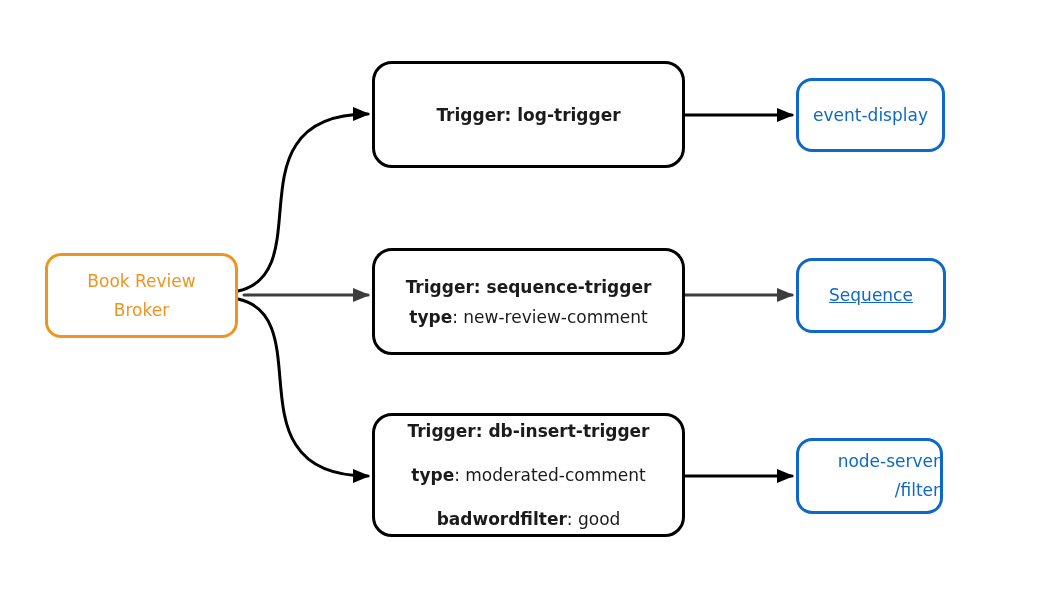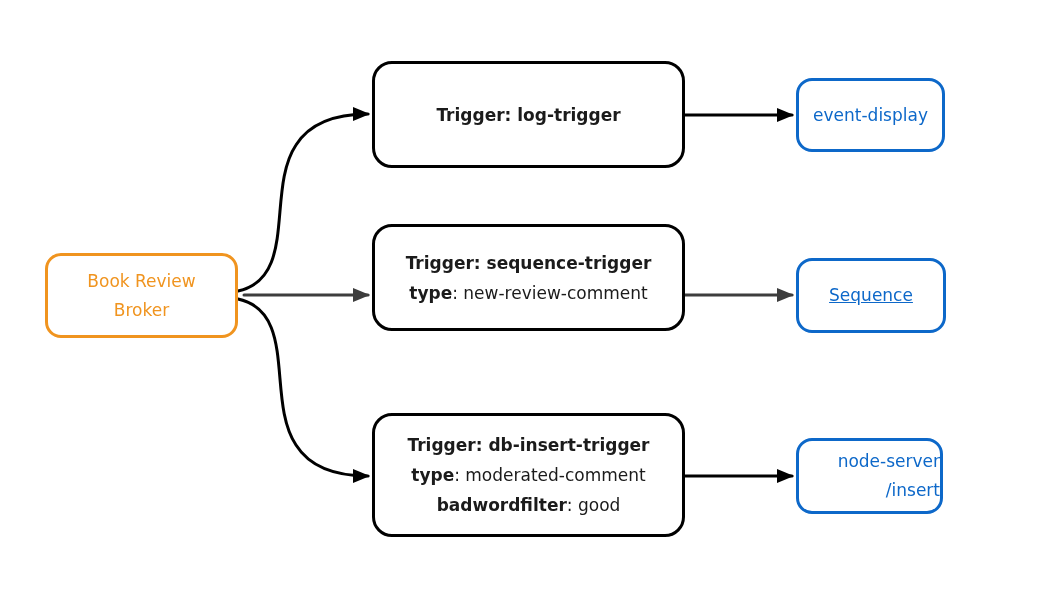--- a/index.html
+++ b/index.html
@@ -25,22 +25,22 @@
     left:45px;top:253px;width:193px;height:85px;
     border:3px solid var(--orange,#f0941f);border-radius:16px;
     color:var(--orange,#f0941f);font-size:17px;line-height:29px;
   }
   .trigger{
     left:372px;width:313px;
     border:3px solid var(--edge-black,#000);border-radius:20px;
     color:var(--text-dark,#1b1b1b);font-size:17px;line-height:30px;
   }
   .trigger-log{top:61px;height:107px;}
-  .trigger-seq{top:224px;height:107px;}
-  .trigger-db{top:413px;height:124px;}
+  .trigger-seq{top:248px;height:107px;}
+  .trigger-db{top:413px;height:124px;justify-content:space-between;}
   .t-title{font-weight:700;}
   .t-key{font-weight:700;}
 
   .sink{
     left:796px;
     border:3px solid var(--blue,#0d68c9);border-radius:16px;
     color:var(--blue,#0d68c9);font-size:17px;line-height:29px;
   }
   .sink-event{top:78px;width:149px;height:74px;}
   .sink-seq{top:258px;width:150px;height:75px;text-decoration:underline;}
@@ -93,16 +93,16 @@
   <div class="node sink sink-event">
     <div>event-display</div>
   </div>
 
   <div class="node sink sink-seq">
     <div>Sequence</div>
   </div>
 
   <div class="node sink sink-node">
     <div>node-server</div>
-    <div>/insert</div>
+    <div>/filter</div>
   </div>
 
 </div>
 
 </body></html>

